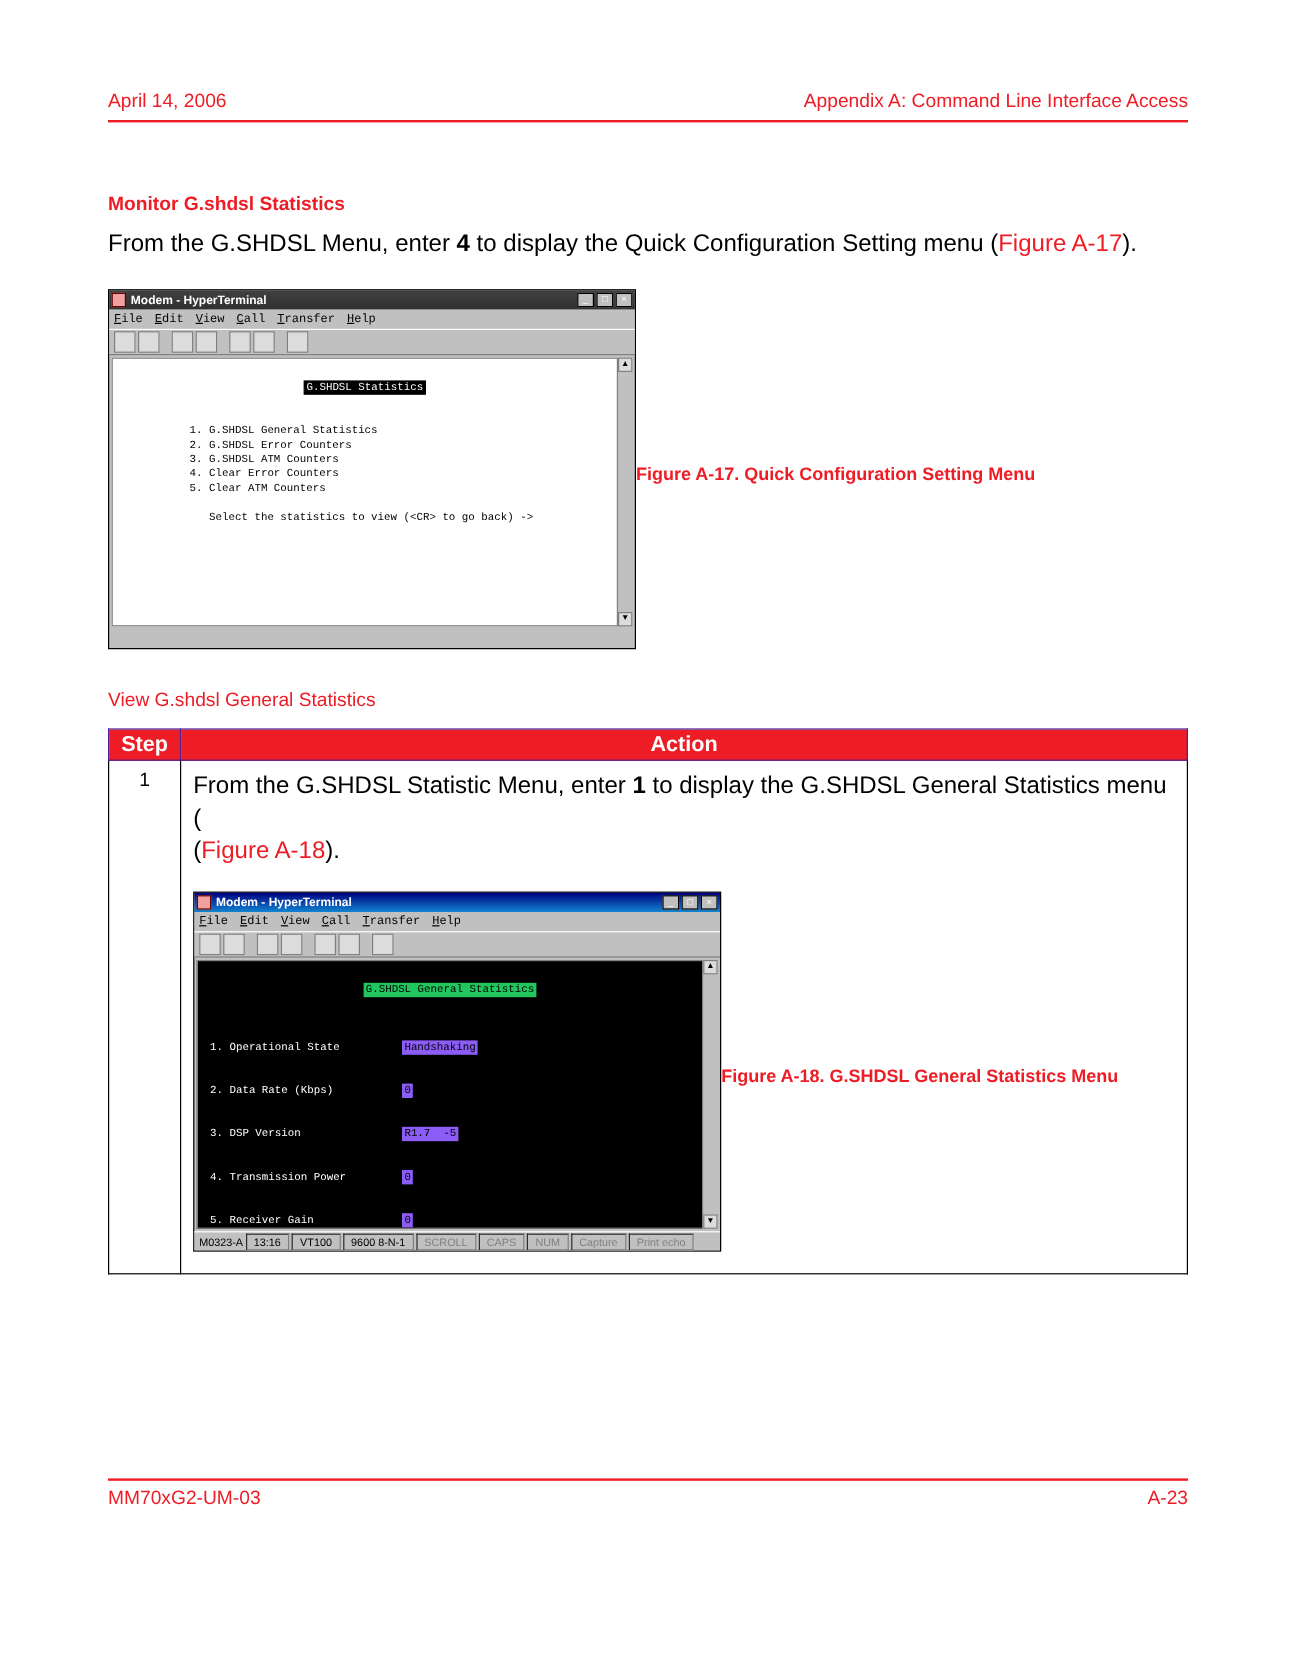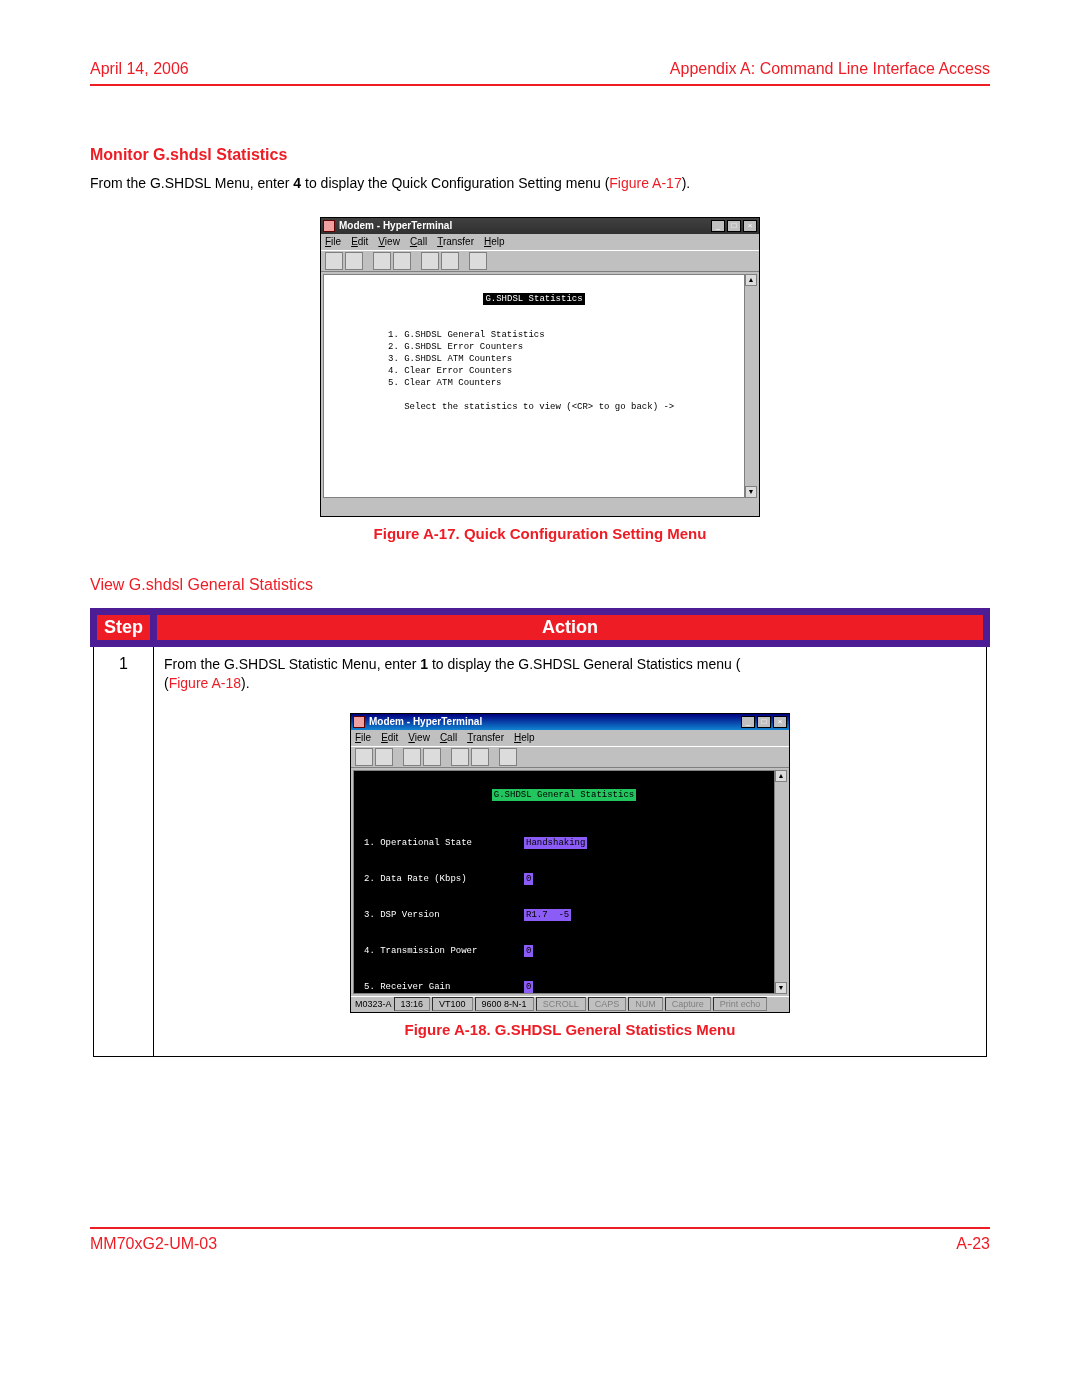--- a/index.html
+++ b/index.html
@@ -2,63 +2,63 @@
 <html><head>
 <meta charset="utf-8">
 <style>
   * { box-sizing: border-box; margin: 0; padding: 0; }
   html, body { width: 1080px; height: 1397px; background: #fff; font-family: Arial, Helvetica, sans-serif; }
   .page {
     position: relative;
     width: 1080px;
     height: 1397px;
     background: #fff;
-    padding: 60px 90px 40px 90px;
+    padding: 76px 90px 40px 90px;
   }
   .hdr-row { display: flex; justify-content: space-between; font-size: 16px; color: #ee1c25; }
   .hdr-rule { height: 2px; background: #ee1c25; margin-top: 6px; }
   .section { margin-top: 60px; }
   .h-red { font-weight: bold; color: #ee1c25; font-size: 16px; }
-  .body-text { font-size: 14px; color: #000; margin-top: 10px; line-height: 1.35; }
+  .body-text { font-size: 20px; color: #000; margin-top: 10px; line-height: 1.35; }
   .body-text .b { font-weight: bold; }
   .body-text .linkred { color: #ee1c25; }
-  .fig-wrap { margin-top: 24px; display: flex; flex-direction: column; align-items: center; }
+  .fig-wrap { margin-top: 24px; display: flex; flex-direction: row; align-items: center; }
   .caption { color: #ee1c25; font-weight: bold; font-size: 15px; margin-top: 8px; text-align: center; }
 
   
   .ht {
     border: 1px solid #000;
     font-family: "MS Sans Serif", Tahoma, Arial, sans-serif;
     font-size: 10px;
     color: #000;
   }
   .ht-a { width: 440px; height: 300px; background: #c0c0c0; }
   .ht-titlebar { height: 16px; background: linear-gradient(#404040,#303030); color: #fff; display: flex; align-items: center; padding: 0 2px; }
   .ht-titlebar .sysicon { width: 12px; height: 12px; background: #f0a0a0; border: 1px solid #600000; margin-right: 4px; font-size: 8px; display:flex; align-items:center; justify-content:center; color:#600000; }
   .ht-titlebar .t { font-weight: bold; font-size: 10px; }
   .ht-titlebar .spacer { flex: 1; }
   .ht-wbtn { width: 14px; height: 12px; background: #c0c0c0; border: 1px solid #000; margin-left: 2px; font-size: 8px; line-height: 10px; text-align: center; }
-  .ht-menus { height: 16px; background: #c0c0c0; display: flex; align-items: center; padding: 0 4px; gap: 10px; }
+  .ht-menus { height: 16px; background: #c0c0c0; display: flex; align-items: center; padding: 0 4px; gap: 10px; font-family: Liberation Mono, monospace; }
   .ht-menus span u { text-decoration: underline; }
   .ht-tools { height: 22px; background: #c0c0c0; border-top: 1px solid #fff; border-bottom: 1px solid #808080; display: flex; align-items: center; padding: 0 4px; gap: 2px; }
   .tbtn { width: 18px; height: 18px; border: 1px solid #808080; background: #dcdcdc; }
   .tsep { width: 6px; }
   .ht-term-outer { position: relative; height: 228px; padding: 2px; }
   .ht-term-a { position: absolute; inset: 2px 14px 2px 2px; background: #fff; border: 1px solid #808080; font-family: "Courier New", monospace; font-size: 9px; line-height: 12px; color: #000; padding: 6px 10px; white-space: pre; overflow: hidden; }
   .ht-scroll { position: absolute; right: 2px; top: 2px; bottom: 2px; width: 12px; background: #c0c0c0; display: flex; flex-direction: column; justify-content: space-between; }
   .ht-sbtn { width: 12px; height: 12px; background: #dcdcdc; border: 1px solid #808080; font-size: 7px; text-align: center; line-height: 10px; }
   .ht-term-a .title-inv { background: #000; color: #fff; display: inline-block; padding: 0 2px; }
   .ht-status { height: 16px; background: #c0c0c0; border-top: 1px solid #fff; display: flex; align-items: center; font-size: 9px; padding: 0 4px; gap: 2px; }
   .stat-cell { border: 1px inset #808080; padding: 1px 6px; background: #c0c0c0; }
   .stat-cell.dim { color: #808080; }
 
   .subhead { color: #ee1c25; font-size: 16px; margin-top: 34px; }
 
   .steps-table { width: 100%; border-collapse: collapse; margin-top: 14px; }
-  .steps-table th { background: #ee1c25; color: #fff; font-size: 18px; font-weight: bold; padding: 2px 0; border: 7px solid #4c1d95; }
+  .steps-table th { background: #ee1c25; color: #fff; font-size: 18px; font-weight: bold; padding: 2px 0; border: 1px solid #4c1d95; }
   .steps-table th.step { width: 60px; }
   .steps-table td { border: 1px solid #000; vertical-align: top; padding: 8px 10px 18px 10px; font-size: 16px; }
   .steps-table td.stepnum { text-align: center; }
 
   
   .ht-b { width: 440px; height: 300px; background: #c0c0c0; }
   .ht-b .ht-titlebar { background: linear-gradient(#000080,#1084d0); }
   .ht-term-b { position: absolute; inset: 2px 14px 2px 2px; background: #000; border: 1px solid #808080; font-family: "Courier New", monospace; font-size: 9px; line-height: 12px; color: #fff; padding: 6px 10px; white-space: pre; overflow: hidden; }
   .ht-term-b .title-inv { background: #22c55e; color: #000; display: inline-block; padding: 0 2px; }
   .ht-term-b .inv { background: #8b5cf6; color: #000; padding: 0 2px; }

